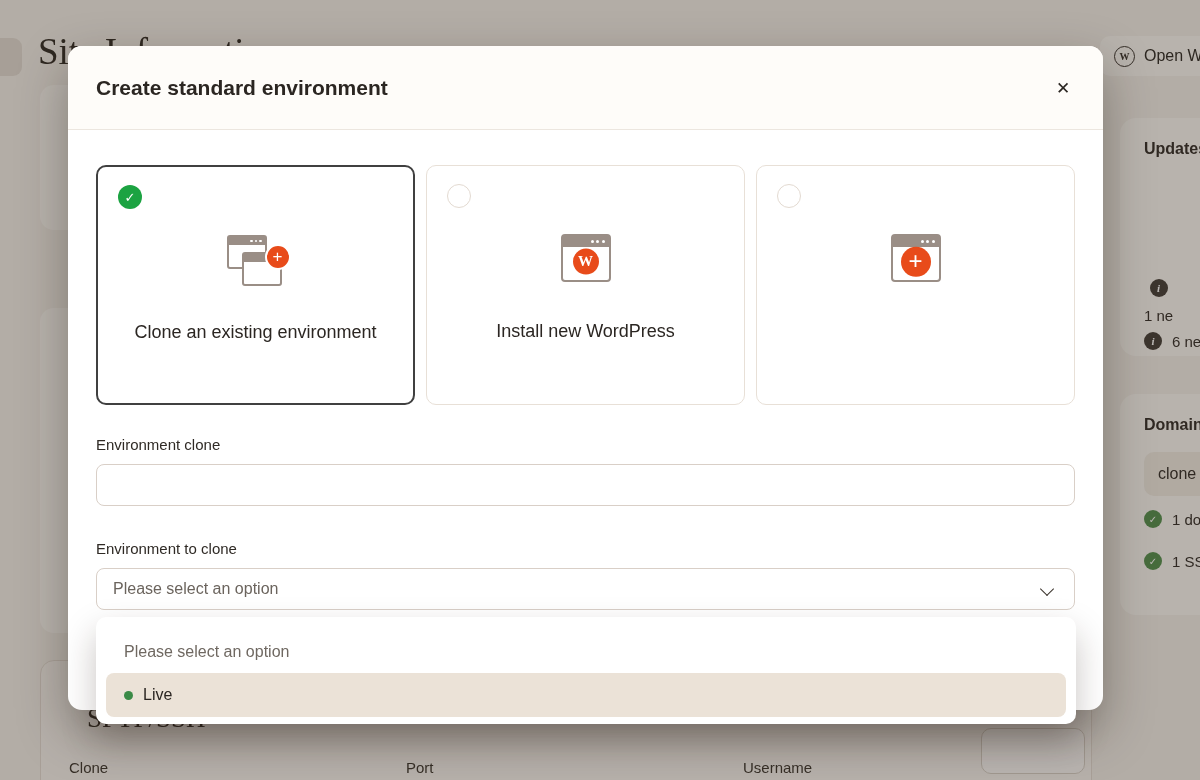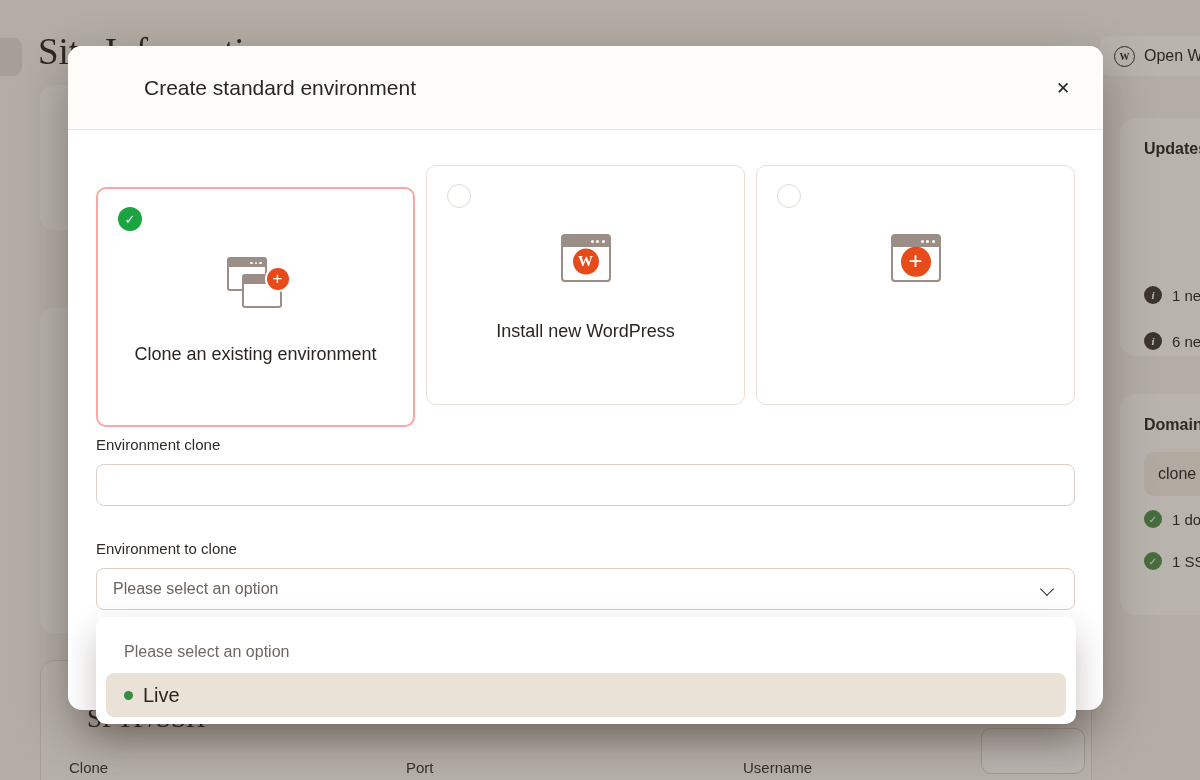--- a/index.html
+++ b/index.html
@@ -33,42 +33,42 @@
   .panel-updates{top:118px;height:238px;}
   .panel-domains{top:394px;height:221px;}
   .side-title{position:absolute;left:24px;top:22px;font-size:16px;font-weight:700;color:#332D28;white-space:nowrap;}
   .side-item{position:absolute;left:24px;display:flex;align-items:center;gap:10px;font-size:15px;color:#332D28;white-space:nowrap;}
   .dot-ic{width:18px;height:18px;border-radius:50%;display:flex;align-items:center;justify-content:center;
     color:#fff;font-size:11px;flex:0 0 auto;}
   .ic-info{background:#453E38;font-family:"Liberation Serif",serif;font-style:italic;font-weight:700;}
   .ic-info::after{content:"i";}
   .ic-check-muted{background:#55904F;font-weight:700;}
   .ic-check-muted::after{content:"✓";font-size:10px;}
-  .row-1{top:168px;} .row-2{top:214px;}
+  .row-1{top:161px;flex-direction:column;} .row-2{top:214px;}
   .domain-pill{position:absolute;left:24px;top:58px;height:44px;min-width:110px;background:#F0EAE2;border-radius:10px;
     display:flex;align-items:center;padding:0 14px;font-size:16px;color:#332D28;white-space:nowrap;}
   .d-row-1{top:116px;} .d-row-2{top:158px;}
 
   
   .overlay{position:absolute;inset:0;z-index:10;background:rgba(45,33,26,0.32);}
 
   
   .modal{position:absolute;z-index:20;left:68px;top:46px;width:1035px;height:664px;background:#fff;border-radius:14px;
     box-shadow:0 20px 50px rgba(30,20,12,0.35);}
   .modal-header{position:absolute;left:0;top:0;right:0;height:84px;background:#FEFCF9;border-bottom:1px solid #ECE6DF;
     border-radius:14px 14px 0 0;display:flex;align-items:center;padding:0 28px;box-sizing:border-box;}
-  .modal-title{font-size:21px;font-weight:400;color:#2B2622;margin-left:48px;}
+  .modal-title{font-size:21px;font-weight:700;color:#2B2622;}
   .modal-close{position:absolute;right:24px;top:26px;width:32px;height:32px;display:flex;align-items:center;
     justify-content:center;font-size:17px;color:#2B2622;cursor:pointer;background:none;border:none;padding:0;}
   .modal-close::after{content:"✕";}
 
   .cards{position:absolute;left:28px;top:119px;display:flex;gap:11px;}
   .opt-card{position:relative;width:319px;height:240px;border:1px solid #E8E0D7;border-radius:10px;background:#fff;
     box-sizing:border-box;}
-  .opt-card.selected{border:2px solid #fca5a5;margin-top:22px;}
+  .opt-card.selected{border:2px solid #404040;}
   .radio{position:absolute;left:20px;top:18px;width:24px;height:24px;border-radius:50%;box-sizing:border-box;}
   .radio.off{border:1.5px solid #E3DAD1;background:#fff;}
   .radio.on{background:#1CA342;display:flex;align-items:center;justify-content:center;color:#fff;font-size:13px;font-weight:700;}
   .radio.on::after{content:"✓";}
   .opt-label{position:absolute;left:0;right:0;top:155px;text-align:center;font-size:18px;color:#2B2622;}
   .opt-sublabel{position:absolute;left:0;right:0;top:190px;text-align:center;font-size:15px;color:#3E3832;}
 
   
   .icon-wrap{position:absolute;left:0;right:0;top:68px;display:flex;justify-content:center;}
   .win{position:relative;width:50px;height:48px;border:2px solid #9A8E86;border-radius:4px;background:#fff;box-sizing:border-box;}
@@ -103,21 +103,21 @@
   .chev{position:absolute;right:22px;top:15px;width:9px;height:9px;border-right:1.8px solid #3A332C;
     border-bottom:1.8px solid #3A332C;transform:rotate(45deg);}
 
   
   .dd-panel{position:absolute;z-index:30;left:96px;top:617px;width:980px;height:107px;background:#fff;border-radius:10px;
     box-shadow:0 16px 34px rgba(40,25,15,0.25);}
   .dd-opt-muted{position:absolute;left:28px;top:26px;font-size:16px;color:#6F6861;cursor:pointer;}
   .dd-opt-row{position:absolute;left:10px;right:10px;top:56px;height:44px;background:#EBE2D7;border-radius:8px;
     display:flex;align-items:center;padding:0 0 0 18px;cursor:pointer;}
   .status-dot{width:9px;height:9px;border-radius:50%;background:#3A8A46;margin-right:10px;flex:0 0 auto;}
-  .dd-opt-row .dd-text{font-size:20px;color:#2B2622;}
+  .dd-opt-row .dd-text{font-size:16px;color:#2B2622;}
 </style>
 </head>
 <body>
 
 <div class="stage">
 
   <div class="page">
     <div class="back-chip"></div>
     <h1 class="page-title">Site Information</h1>
 

